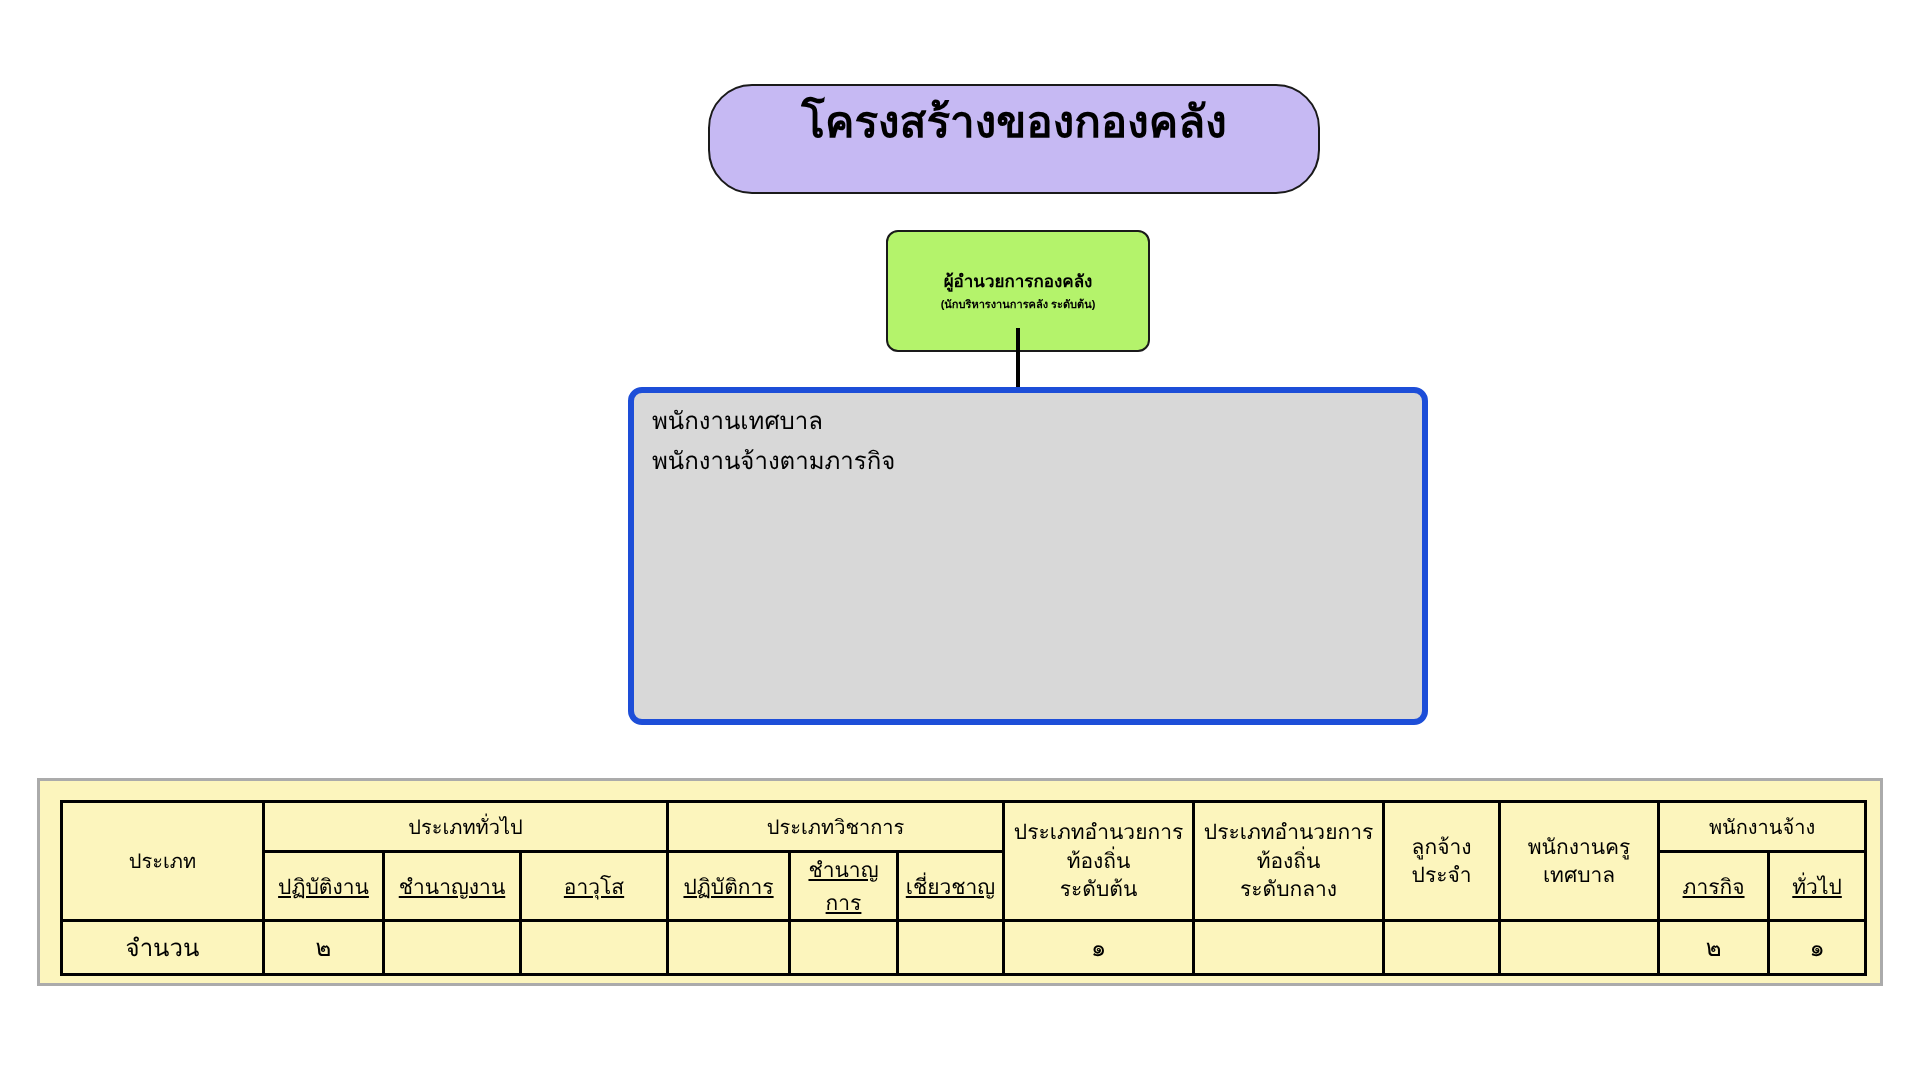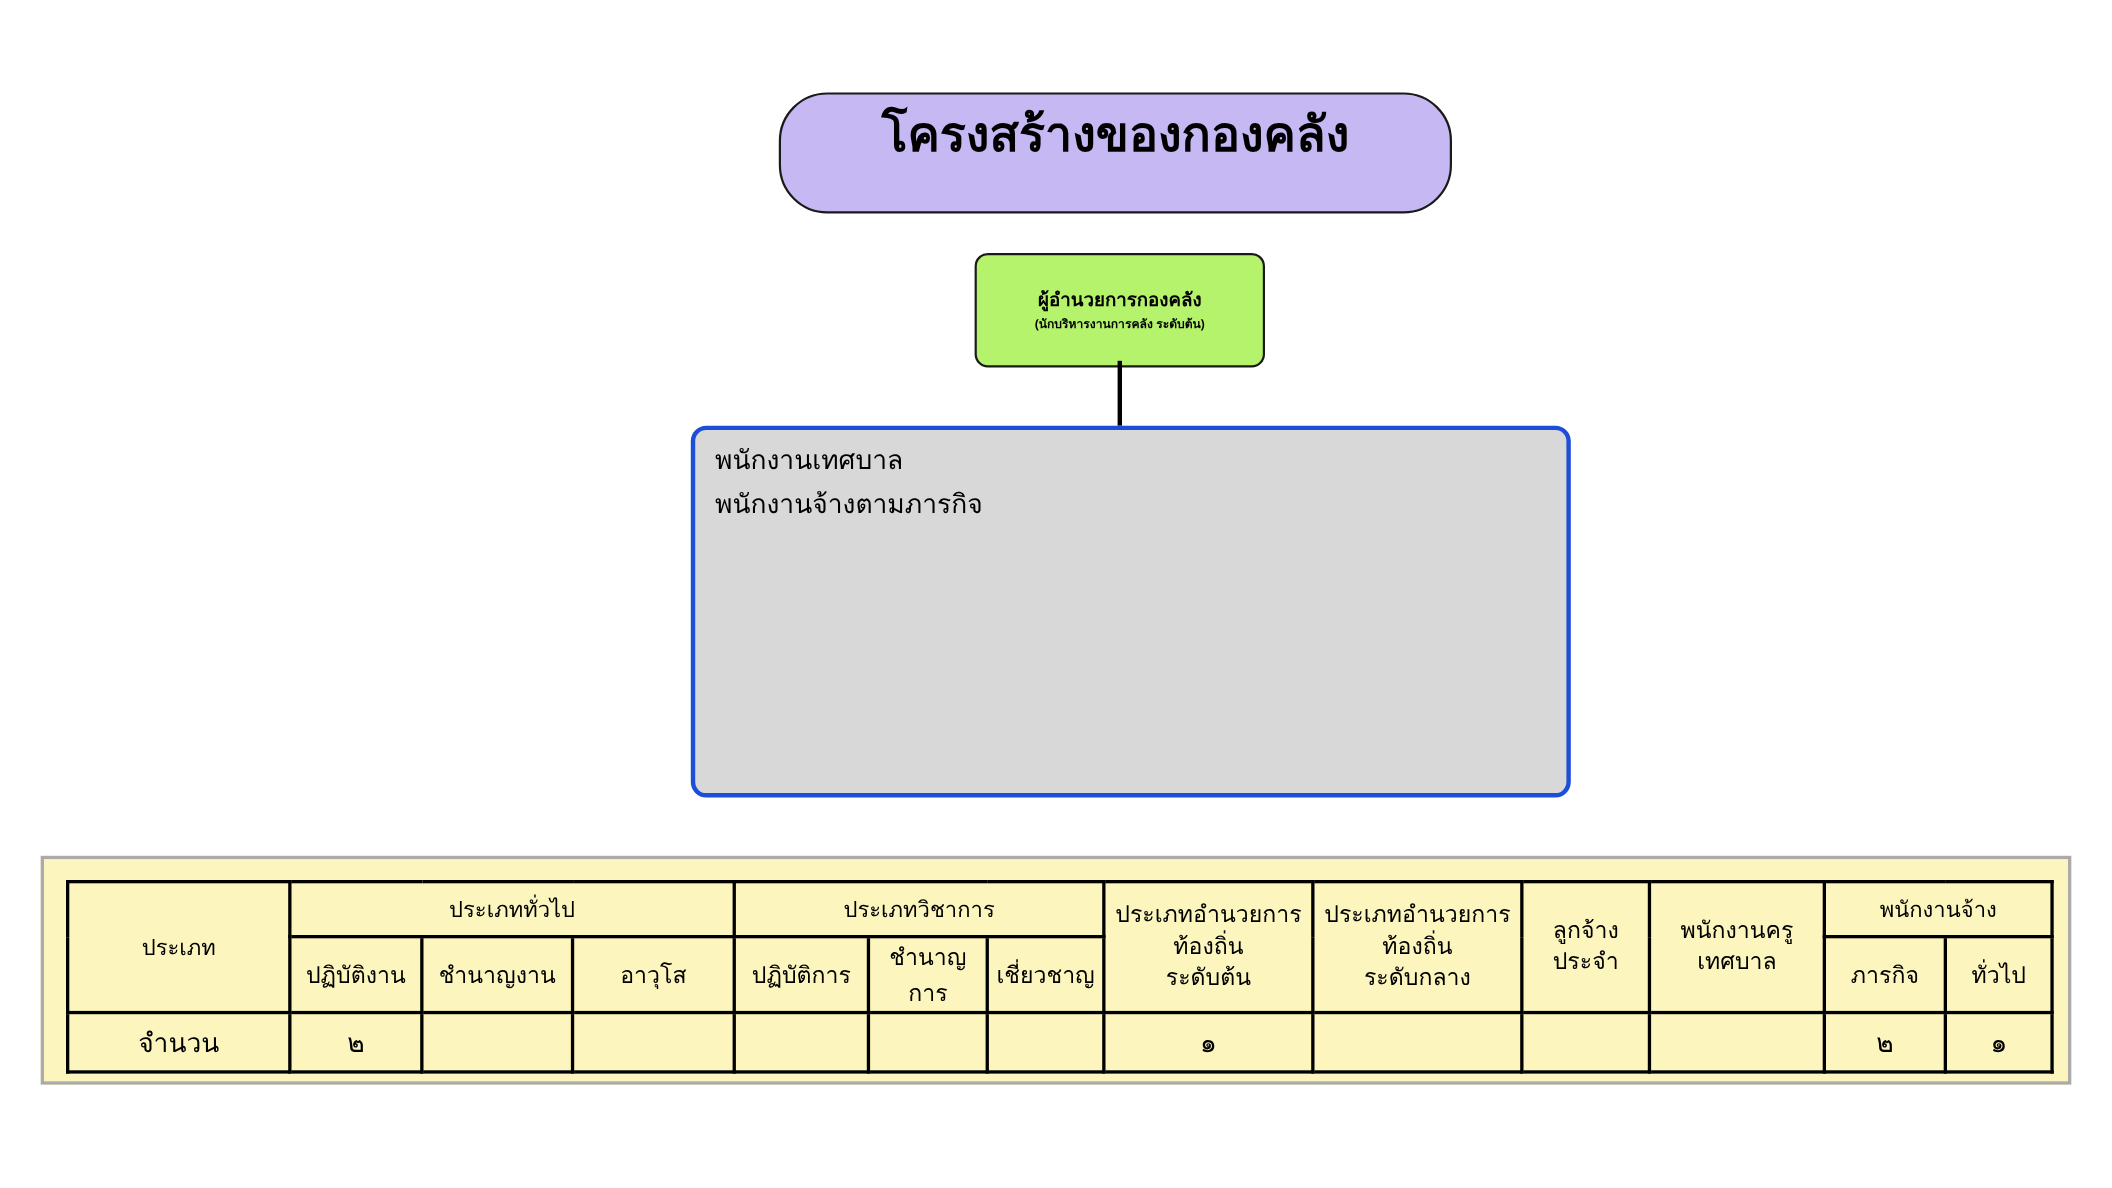--- a/index.html
+++ b/index.html
@@ -23,21 +23,21 @@
     border: 2px solid #1a1a1a;
     border-radius: 44px;
     display: flex; align-items: flex-start; justify-content: center;
     font-size: 44px; font-weight: bold;
   }
 
   
   .director-box {
     position: absolute;
     left: 886px; top: 230px;
-    width: 264px; height: 104px;
+    width: 264px; height: 122px;
     background: var(--director-bg, #b4f36b);
     border: 2px solid #1a1a1a;
     border-radius: 12px;
     display: flex; flex-direction: column;
     align-items: center; justify-content: center;
     text-align: right;
     line-height: 1.55;
   }
   .director-name { font-size: 17px; font-weight: bold; }
   .director-position { font-size: 11px; font-weight: bold; }
@@ -49,21 +49,21 @@
     width: 4px; height: 59px;
     background: #000;
   }
 
   
   .staff-box {
     position: absolute;
     left: 628px; top: 387px;
     width: 800px; height: 338px;
     background: var(--staff-bg, #d8d8d8);
-    border: 4px solid #1d4ed8;
+    border: 6px solid #1d4ed8;
     border-radius: 14px;
     padding: 8px 18px 0 18px;
     font-size: 24px;
   }
   .staff-section-header { line-height: 40px; }
   .staff-list { list-style: disc; margin: 0; padding-left: 64px; }
   .staff-item { line-height: 40px; padding-left: 6px; }
 
   
   .table-frame {
@@ -82,21 +82,21 @@
   }
   table.staffing th, table.staffing td {
     border: 3px solid #000;
     text-align: center;
     vertical-align: middle;
     padding: 0 2px;
     font-weight: normal;
     overflow: hidden;
   }
   tr.row-groups { height: 50px; }
-  tr.row-levels { height: 62px; }
+  tr.row-levels { height: 62px; text-decoration: underline; }
   tr.row-data   { height: 54px; }
   .b  { font-weight: bold; font-size: 20px; }
   .ml { white-space: pre-line; font-size: 21px; line-height: 1.35; }
   .sub { font-size: 21px; }
   .val { font-family: "Liberation Serif", serif; font-size: 24px; }
 </style>
 </head>
 <body>
 
 <div class="canvas">

